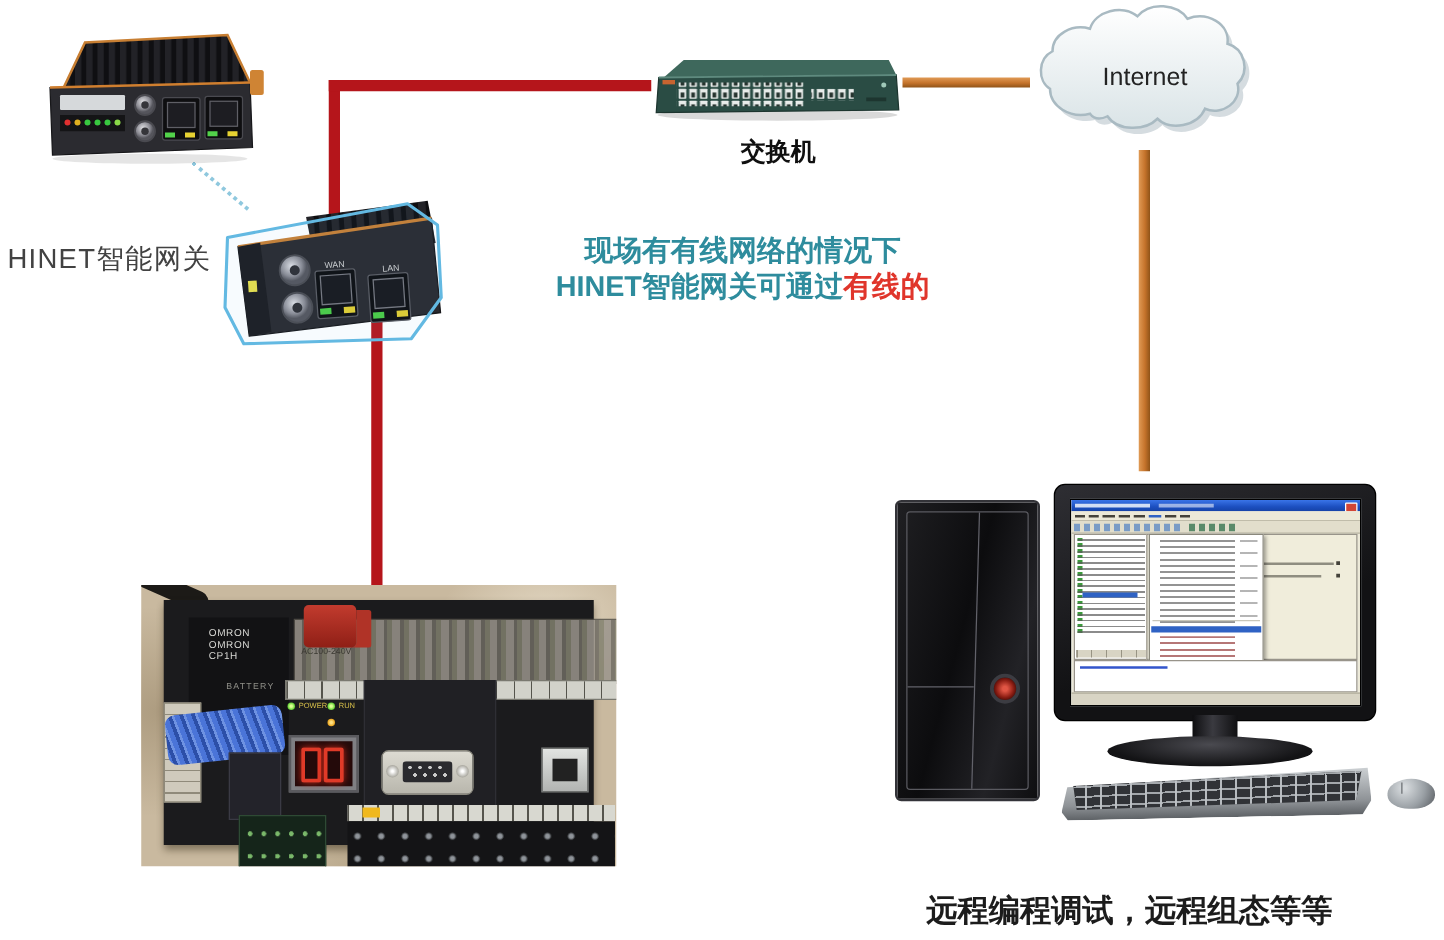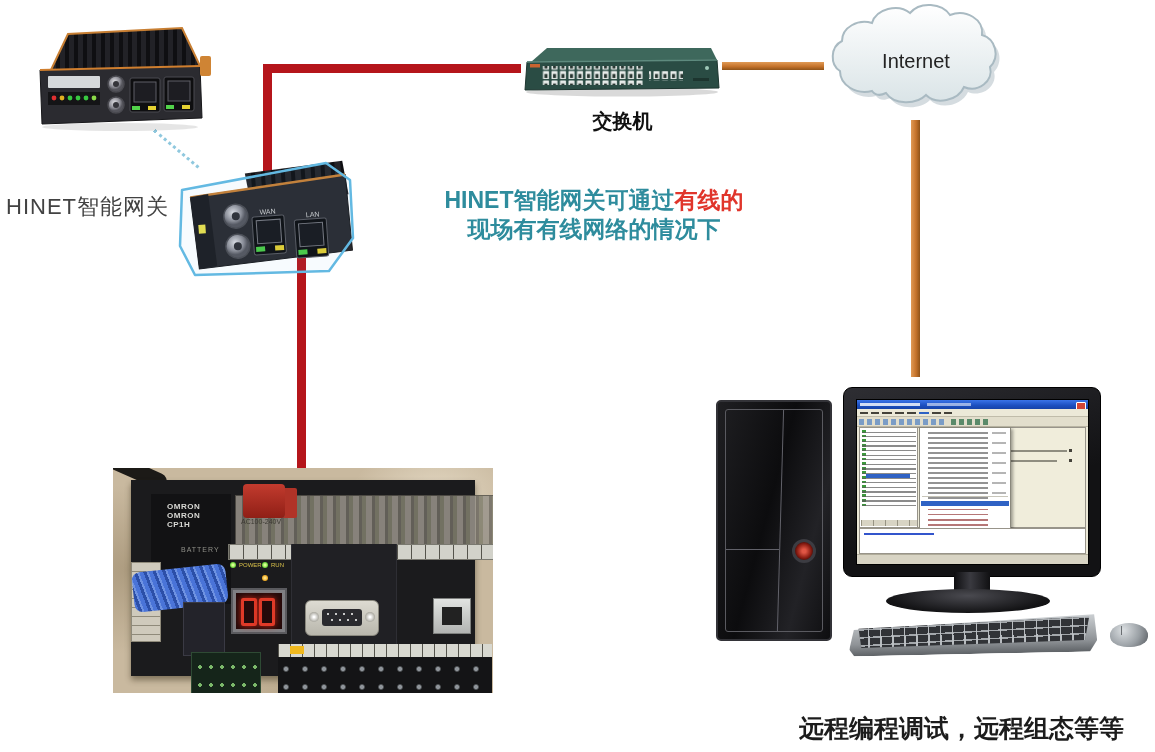--- a/index.html
+++ b/index.html
@@ -12,21 +12,21 @@
   .lbl-serif{font-family:"Liberation Serif",serif;font-weight:700;white-space:nowrap;}
   #label-wired{left:281px;top:33px;color:#3a3a3a;}
   #label-gateway{left:6px;top:192px;font-size:22px;color:#424242;}
   #label-ethernet{left:117px;top:354px;color:#585858;}
   #label-switch{left:545px;top:108px;width:155px;text-align:center;font-size:20px;color:#101010;}
   #callout{left:428px;top:186px;width:332px;text-align:center;font-weight:700;
            font-size:23px;line-height:29px;color:#2E8C9D;}
   #callout .red{color:#E0352B;}
   #label-field{left:113px;top:703px;width:380px;text-align:center;font-size:24px;color:#C40404;}
   #label-remote1{left:838px;top:688px;width:200px;text-align:center;font-size:23px;color:#A63A30;}
-  #label-remote2{left:799px;top:712px;width:305px;text-align:center;font-size:25px;color:#1c1c1c;font-family:Liberation Mono, monospace;}
+  #label-remote2{left:741px;top:712px;width:305px;text-align:center;font-size:25px;color:#1c1c1c;font-family:Liberation Mono, monospace;}
 
   
   .redline{background:#B5151B;}
   #red1v{left:263px;top:64px;width:9px;height:168px;}
   #red1h{left:263px;top:64px;width:258px;height:9px;}
   #red2{left:297px;top:243px;width:9px;height:227px;}
   #orange1{left:722px;top:62px;width:102px;height:8px;
            background:linear-gradient(180deg,#E09A55,#C5732B 55%,#8F5318);}
   #orange2{left:911px;top:120px;width:9px;height:257px;
            background:linear-gradient(90deg,#E09A55,#C5732B 55%,#8F5318);}
@@ -44,21 +44,21 @@
       background:#1c1a17;transform:rotate(24deg);border-radius:8px;}
   #plc-body{position:absolute;left:18px;top:12px;width:344px;height:196px;background:#1B1B1D;
       box-shadow:0 4px 6px rgba(40,30,10,.45);}
   #plc-cover{position:absolute;left:104px;top:15px;width:260px;height:50px;
       background:repeating-linear-gradient(90deg,#9a958c 0 6px,#6f6b63 6px 9px,#82806f 9px 13px);
       opacity:.85;border:1px solid #55524a;}
   #plc-redwires{position:absolute;left:112px;top:4px;width:42px;height:34px;
       background:linear-gradient(180deg,#c23b2e,#8f1f16);border-radius:4px;
       box-shadow:14px 2px 0 -2px #b03327;}
   #plc-cpu-left{position:absolute;left:20px;top:14px;width:80px;height:110px;background:#121214;}
-  .plc-brand{position:absolute;left:16px;top:8px;color:#d8d8d4;font-size:8px;font-weight:700;
+  .plc-brand{position:absolute;left:16px;top:8px;color:#d8d8d4;font-size:8px;font-weight:400;
       line-height:9px;letter-spacing:.5px;}
   .plc-batt{position:absolute;left:30px;top:52px;color:#8f8f88;font-size:7px;letter-spacing:1px;}
   #plc-acinput{position:absolute;left:110px;top:38px;color:#3c3a33;font-size:7px;}
   #plc-sticker{position:absolute;left:0;top:82px;width:28px;height:78px;background:#cfcabc;
       border:1px solid #8f8a7a;
       background-image:repeating-linear-gradient(180deg,transparent 0 8px,#8f8a7a 8px 9px);}
   #plc-bluecable{position:absolute;left:2px;top:88px;width:94px;height:40px;border-radius:8px;
       background:repeating-linear-gradient(75deg,#4a74d8 0 4px,#2c4fa8 4px 7px,#6e92e2 7px 9px);
       transform:rotate(-6deg);}
   #plc-cableconn{position:absolute;left:52px;top:122px;width:40px;height:52px;background:#23232a;
@@ -311,22 +311,22 @@
     </defs>
     <path transform="translate(4,5)" fill="#B3C0C6" opacity="0.55" d="M44,88 C28,92 12,82 12,68 C2,62 2,44 14,38 C14,24 30,16 44,20 C48,6 70,0 82,10 C92,-2 114,0 122,12 C138,6 156,16 154,32 C168,36 172,54 162,64 C166,78 150,90 136,84 C130,98 108,102 98,92 C88,102 66,102 58,90 C52,93 47,92 44,88 Z"></path>
     <path fill="url(#cl)" stroke="#A9BAC2" stroke-width="2" d="M44,88 C28,92 12,82 12,68 C2,62 2,44 14,38 C14,24 30,16 44,20 C48,6 70,0 82,10 C92,-2 114,0 122,12 C138,6 156,16 154,32 C168,36 172,54 162,64 C166,78 150,90 136,84 C130,98 108,102 98,92 C88,102 66,102 58,90 C52,93 47,92 44,88 Z"></path>
     <text x="88" y="65" text-anchor="middle" font-size="20" fill="#232323" font-family="Liberation Sans, sans-serif">Internet</text>
   </svg>
 
   <div class="abs lbl-sans" id="label-gateway">HINET智能网关</div>
   <div class="abs lbl-serif" id="label-switch">交换机</div>
 
   <div class="abs" id="callout">
+    <div>现场有有线网络的情况下</div>
     <div><span>HINET智能网关可通过</span><span class="red">有线的</span></div>
-    <div>现场有有线网络的情况下</div>
   </div>
 
   <div class="abs" id="plc-photo">
     <div class="cable-top"></div>
     <div id="plc-body">
       <div id="plc-cover"></div>
       <div id="plc-redwires"></div>
       <div id="plc-cpu-left">
         <div class="plc-brand">
           <div>OMRON</div>

